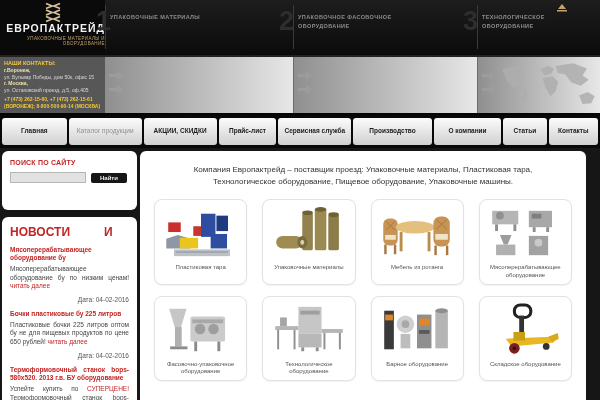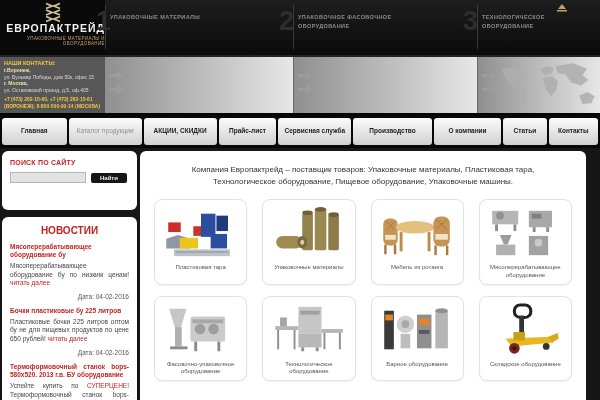--- a/index.html
+++ b/index.html
@@ -53,21 +53,21 @@
   .sidebar { position:absolute; left:2px; top:3px; width:135px; }
   .search-panel { padding:8px 8px; height:59px; margin-bottom:7px; }
   .s-title { color:#c32323; font-size:7px; font-weight:bold; letter-spacing:0.2px; margin-bottom:6px; }
   .s-row { display:flex; align-items:center; }
   .s-input { width:76px; height:11px; background:#e2e2e2; border:1px solid #b5b5b5;
              font-size:6px; color:#888; padding:0 2px; }
   .s-btn { margin-left:5px; background:#161616; color:#f0f0f0; border:none; border-radius:2px;
            font-size:6px; font-weight:bold; padding:2px 9px; cursor:pointer; }
 
   .news-panel { padding:8px 8px; height:300px; overflow:hidden; }
-  .n-head-row { display:flex; justify-content:center; color:#c32323; font-size:10px; font-weight:bold; }
+  .n-head-row { display:flex; justify-content:flex-start; color:#c32323; font-size:12px; font-weight:bold;gap:34px; }
   .n-head2 { color:#c32323; font-size:7.5px; font-weight:bold; margin-bottom:4px; }
   .n-title { color:#c32323; font-size:6.5px; font-weight:bold; line-height:1.3;
              text-align:justify; margin-top:7px; margin-bottom:2px; cursor:pointer; }
   .n-body { font-size:6.5px; color:#454545; line-height:1.35; text-align:justify; }
   .n-link { color:#c32323; cursor:pointer; }
   .n-hl { color:#c32323; }
   .n-date { font-size:6.5px; color:#555; text-align:right; margin-top:5px; margin-bottom:6px; }
 
   .main { position:absolute; left:140px; top:3px; width:446px; height:340px; padding:11px 8px; }
   .intro { font-size:8px; color:#333; text-align:center; line-height:1.5; margin:2px 14px 11px; }
@@ -204,21 +204,21 @@
         <div class="n-title">Термоформовочный станок bops-580х520. 2013 г.в. БУ оборудование</div>
         <div class="n-body">
           <span>Успейте купить по </span><span class="n-hl">СУПЕРЦЕНЕ!</span><span> Термоформовочный станок bops-580х520. 2013 года выпуска. Оборудование в идеальном состоянии!</span>
           
         </div>
 
       </div>
     </div>
 
     <div class="panel main">
-      <div class="intro">Компания Европактрейд – поставщик товаров: Упаковочные материалы, Пластиковая тара, Технологическое оборудование, Пищевое оборудование, Упаковочные машины.</div>
+      <div class="intro">Компания Европактрейд – поставщик проезд: Упаковочные материалы, Пластиковая тара, Технологическое оборудование, Пищевое оборудование, Упаковочные машины.</div>
 
       <div class="grid">
 
         <div class="card">
           <div class="card-img">
             <svg width="74" height="54" viewBox="0 0 76 56">
               <rect x="10" y="45" width="58" height="7" fill="#bcc1c8"></rect>
                 <rect x="12" y="47" width="54" height="1.5" fill="#99a0a9"></rect>
               <polygon points="2,34 14,30 27,34 27,44 2,44" fill="#8e97a3"></polygon>
               <rect x="4" y="17" width="13" height="10" fill="#cc2e2e"></rect>

